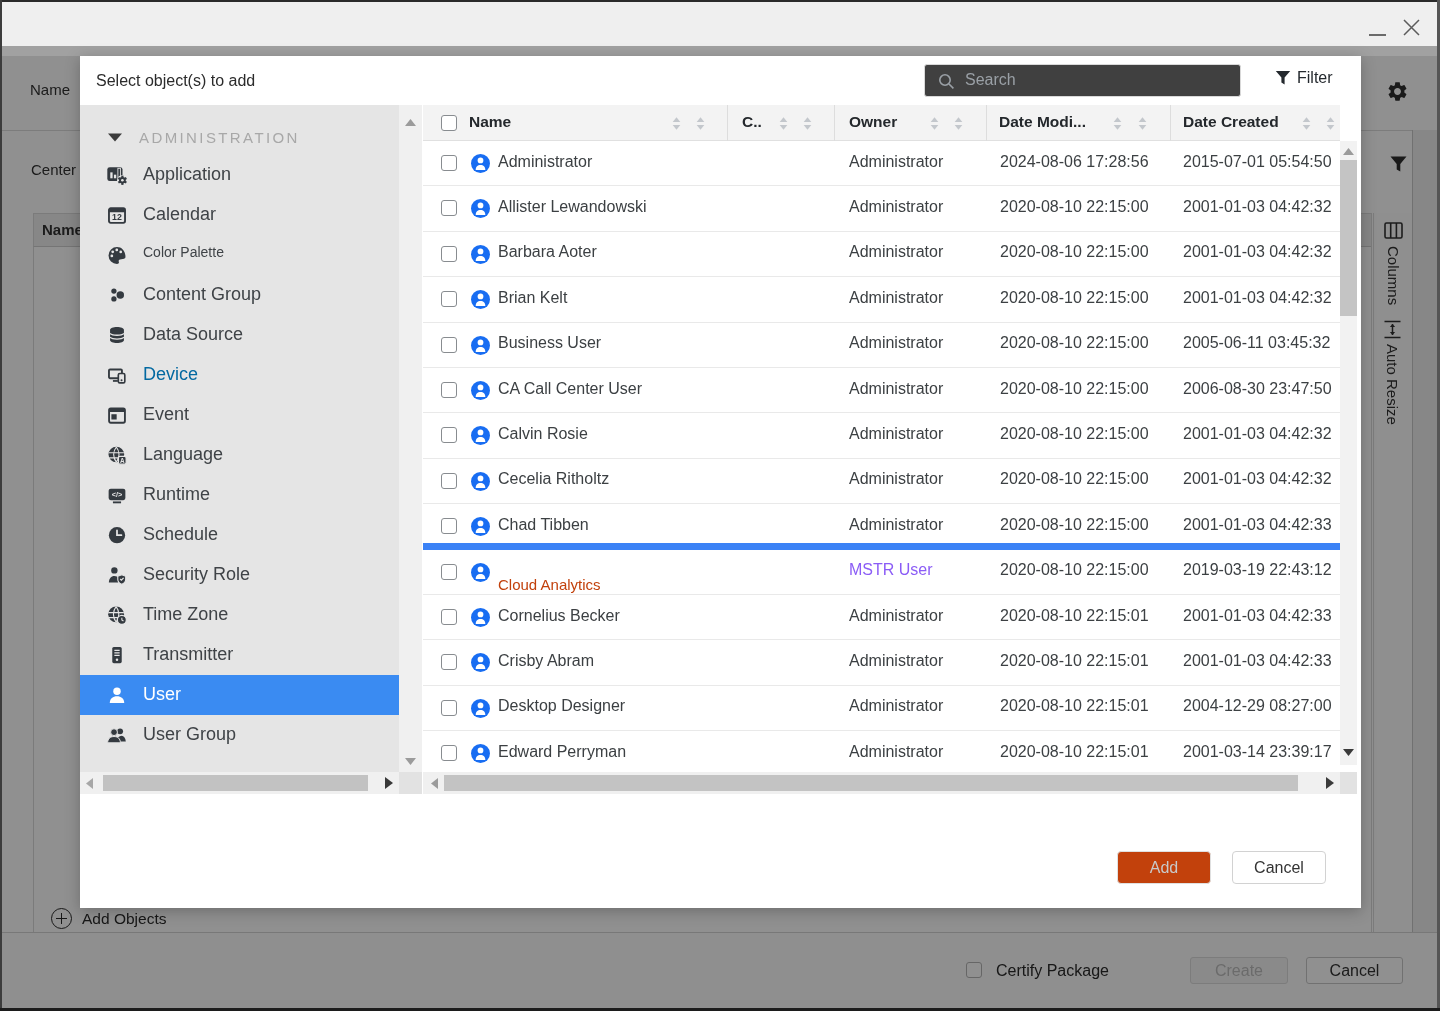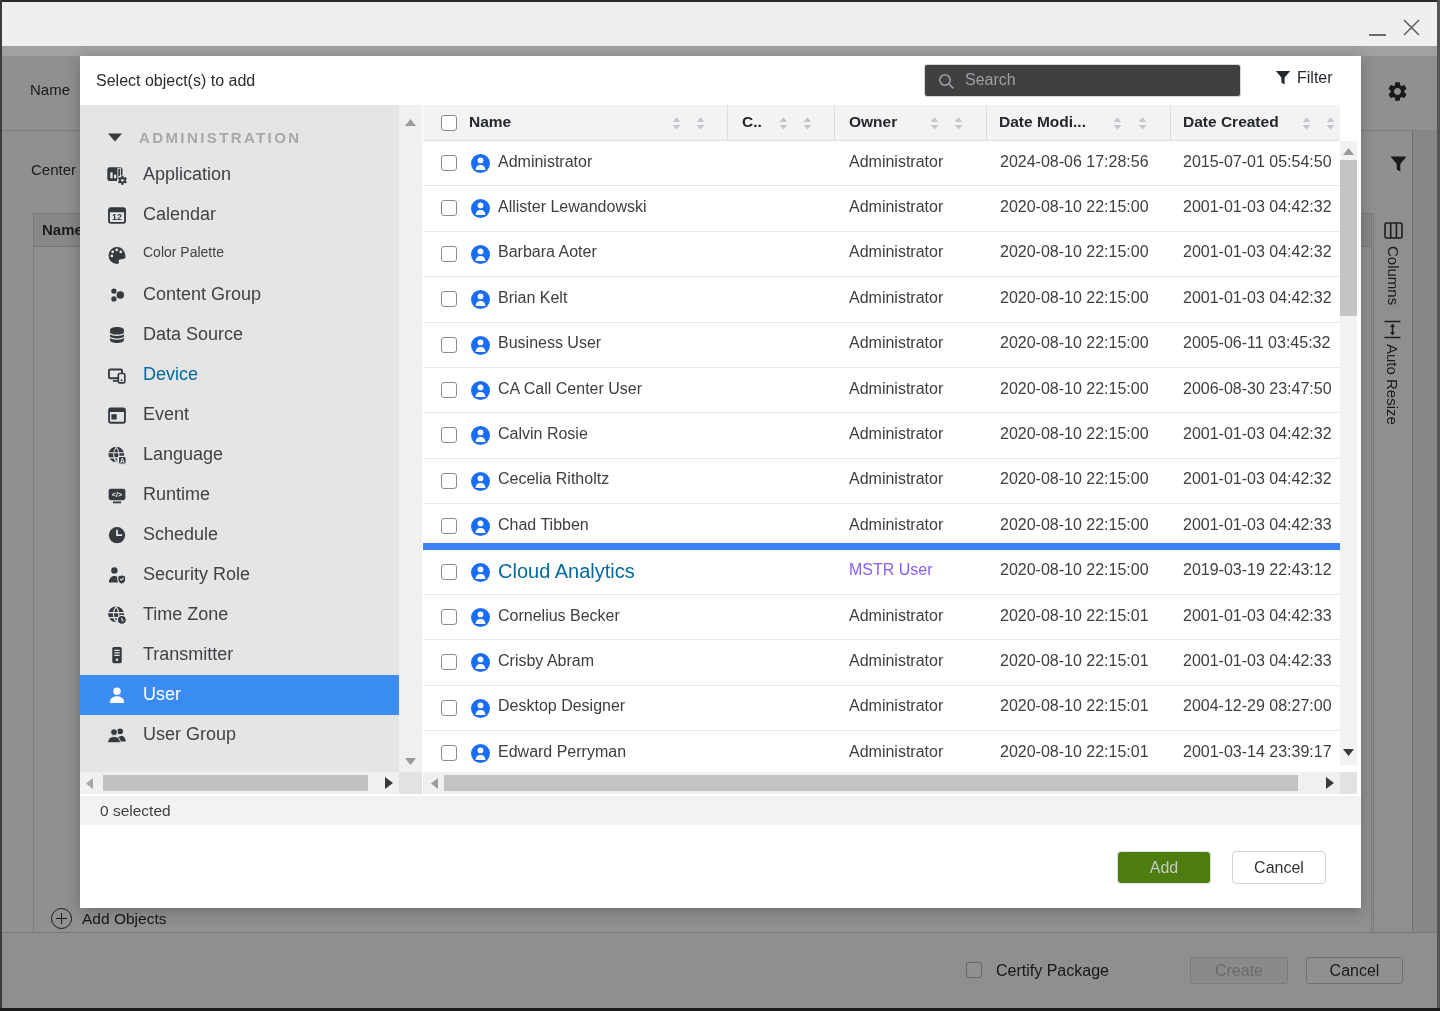--- a/index.html
+++ b/index.html
@@ -68,21 +68,21 @@
 <div class="a" style="left:40px;top:6px;font-size:16px;color:#9aa0a6">Search</div>
     </div>
 <svg class="a" style="left:1195px;top:14px" width="16" height="17" viewBox="0 0 16 17">
       <path d="M.8.9h14.4l-5.6 6.6v6.9l-3.2-1.9V7.5z" fill="#24292e"></path>
     </svg>
 <div class="a" style="left:1217px;top:13px;font-size:16px;color:#24292e">Filter</div>
 <div class="a" style="left:0;top:49px;width:319px;height:667px;background:#e5e5e5;overflow:hidden">
 <svg class="a" style="left:28px;top:28px" width="14" height="9" viewBox="0 0 14 9">
         <path d="M0 .5h14L7 8.5z" fill="#3c3c3c"></path>
       </svg>
-<div class="a" style="left:59px;top:24px;font-size:15px;font-weight:bold;letter-spacing:2.4px;color:#a8a8a8">ADMINISTRATION</div>
+<div class="a" style="left:59px;top:24px;font-size:15px;font-weight:normal;letter-spacing:2.4px;color:#a8a8a8">ADMINISTRATION</div>
 <div class="a" style="left:26px;top:59px"><svg width="22" height="22" viewBox="0 0 20 20">
           <rect x="1.2" y="2.9" width="13.8" height="12.6" rx="2.2" fill="#343a40"></rect>
           <rect x="3.9" y="7.6" width="2.1" height="5.4" fill="#e5e5e5"></rect>
           <rect x="7.2" y="9.7" width="2.1" height="3.3" fill="#e5e5e5"></rect>
           <rect x="10.4" y="3.5" width="3.1" height="9.5" fill="#e5e5e5"></rect>
           <rect x="11.2" y="4.3" width="1.5" height="8.7" fill="#343a40"></rect>
           <circle cx="14.9" cy="14.8" r="4.9" fill="#e5e5e5"></circle>
           <g transform="translate(14.9,14.8)">
             <g fill="#343a40">
               <circle r="3"></circle>
@@ -404,21 +404,21 @@
 </div>
 <div class="a" style="left:0;top:444.6px;width:917px;height:45.40px;border-bottom:1px solid #e9e9e9">
 <div class="a cb" style="left:18px;top:14px;width:16px;height:16px"></div>
 <div class="a" style="left:48px;top:13px">
           <svg width="19" height="19" viewBox="0 0 19 19" style="display:block">
             <circle cx="9.5" cy="9.5" r="9.5" fill="#186df2"></circle>
             <circle cx="9.5" cy="6.4" r="2.85" fill="#fff"></circle>
             <path d="M4.7 16.1C4.7 12.5 6.6 11 9.5 11c2.9 0 4.8 1.5 4.8 5.1z" fill="#fff"></path>
           </svg>
         </div>
-<div class="a" style="left:75px;top:10px;font-size:20px;color:#0369a1">Cloud Analytics</div>
+<div class="a" style="left:75px;top:26px;font-size:15px;color:#c2410c">Cloud Analytics</div>
 <div class="a" style="left:426px;top:11.5px;font-size:16px;color:#8b5cf6">MSTR User</div>
 <div class="a" style="left:577px;top:11.5px;font-size:16px;color:#3c4043">2020-08-10 22:15:00</div>
 <div class="a" style="left:760px;top:11.5px;font-size:16px;color:#3c4043">2019-03-19 22:43:12</div>
 </div>
 <div class="a" style="left:0;top:490.0px;width:917px;height:45.40px;border-bottom:1px solid #e9e9e9">
 <div class="a cb" style="left:18px;top:14px;width:16px;height:16px"></div>
 <div class="a" style="left:48px;top:13px">
           <svg width="19" height="19" viewBox="0 0 19 19" style="display:block">
             <circle cx="9.5" cy="9.5" r="9.5" fill="#186df2"></circle>
             <circle cx="9.5" cy="6.4" r="2.85" fill="#fff"></circle>
@@ -485,17 +485,14 @@
 <div class="a" style="left:343px;top:716px;width:917px;height:22px;background:#f0f0f0">
 <svg class="a" style="left:8px;top:6px" width="7" height="11" viewBox="0 0 7 11">
         <path d="M0 5.5 7 0v11z" fill="#9b9b9b"></path>
       </svg>
 <div class="a" style="left:21px;top:3px;width:854px;height:16px;background:#c3c3c3"></div>
 <svg class="a" style="left:903px;top:5px" width="8" height="12" viewBox="0 0 8 12">
         <path d="M8 6 0 0v12z" fill="#3a3a3a"></path>
       </svg>
 </div>
 <div class="a" style="left:1260px;top:716px;width:17px;height:22px;background:#e2e2e2"></div>
-<div class="a" style="left:0;top:740px;width:1281px;height:29px;background:#f2f2f2">
-<div class="a" style="left:20px;top:6px;font-size:15.5px;color:#3f3f3f">0 selected</div>
-    </div>
-<div class="a" style="left:1037px;top:795px;width:94px;height:33px;border:1px solid #e0e0e0;border-radius:4px;background:#4d7c0f;text-align:center;line-height:31px;font-size:16px;color:#c9c9c9">Add</div>
+<div class="a" style="left:1037px;top:795px;width:94px;height:33px;border:1px solid #e0e0e0;border-radius:4px;background:#c2410c;text-align:center;line-height:31px;font-size:16px;color:#c9c9c9">Add</div>
 <div class="a" style="left:1152px;top:795px;width:94px;height:33px;border:1px solid #d2d2d2;border-radius:4px;background:#fff;text-align:center;line-height:31px;font-size:16px;color:#333">Cancel</div>
 </div>
 </body></html>

